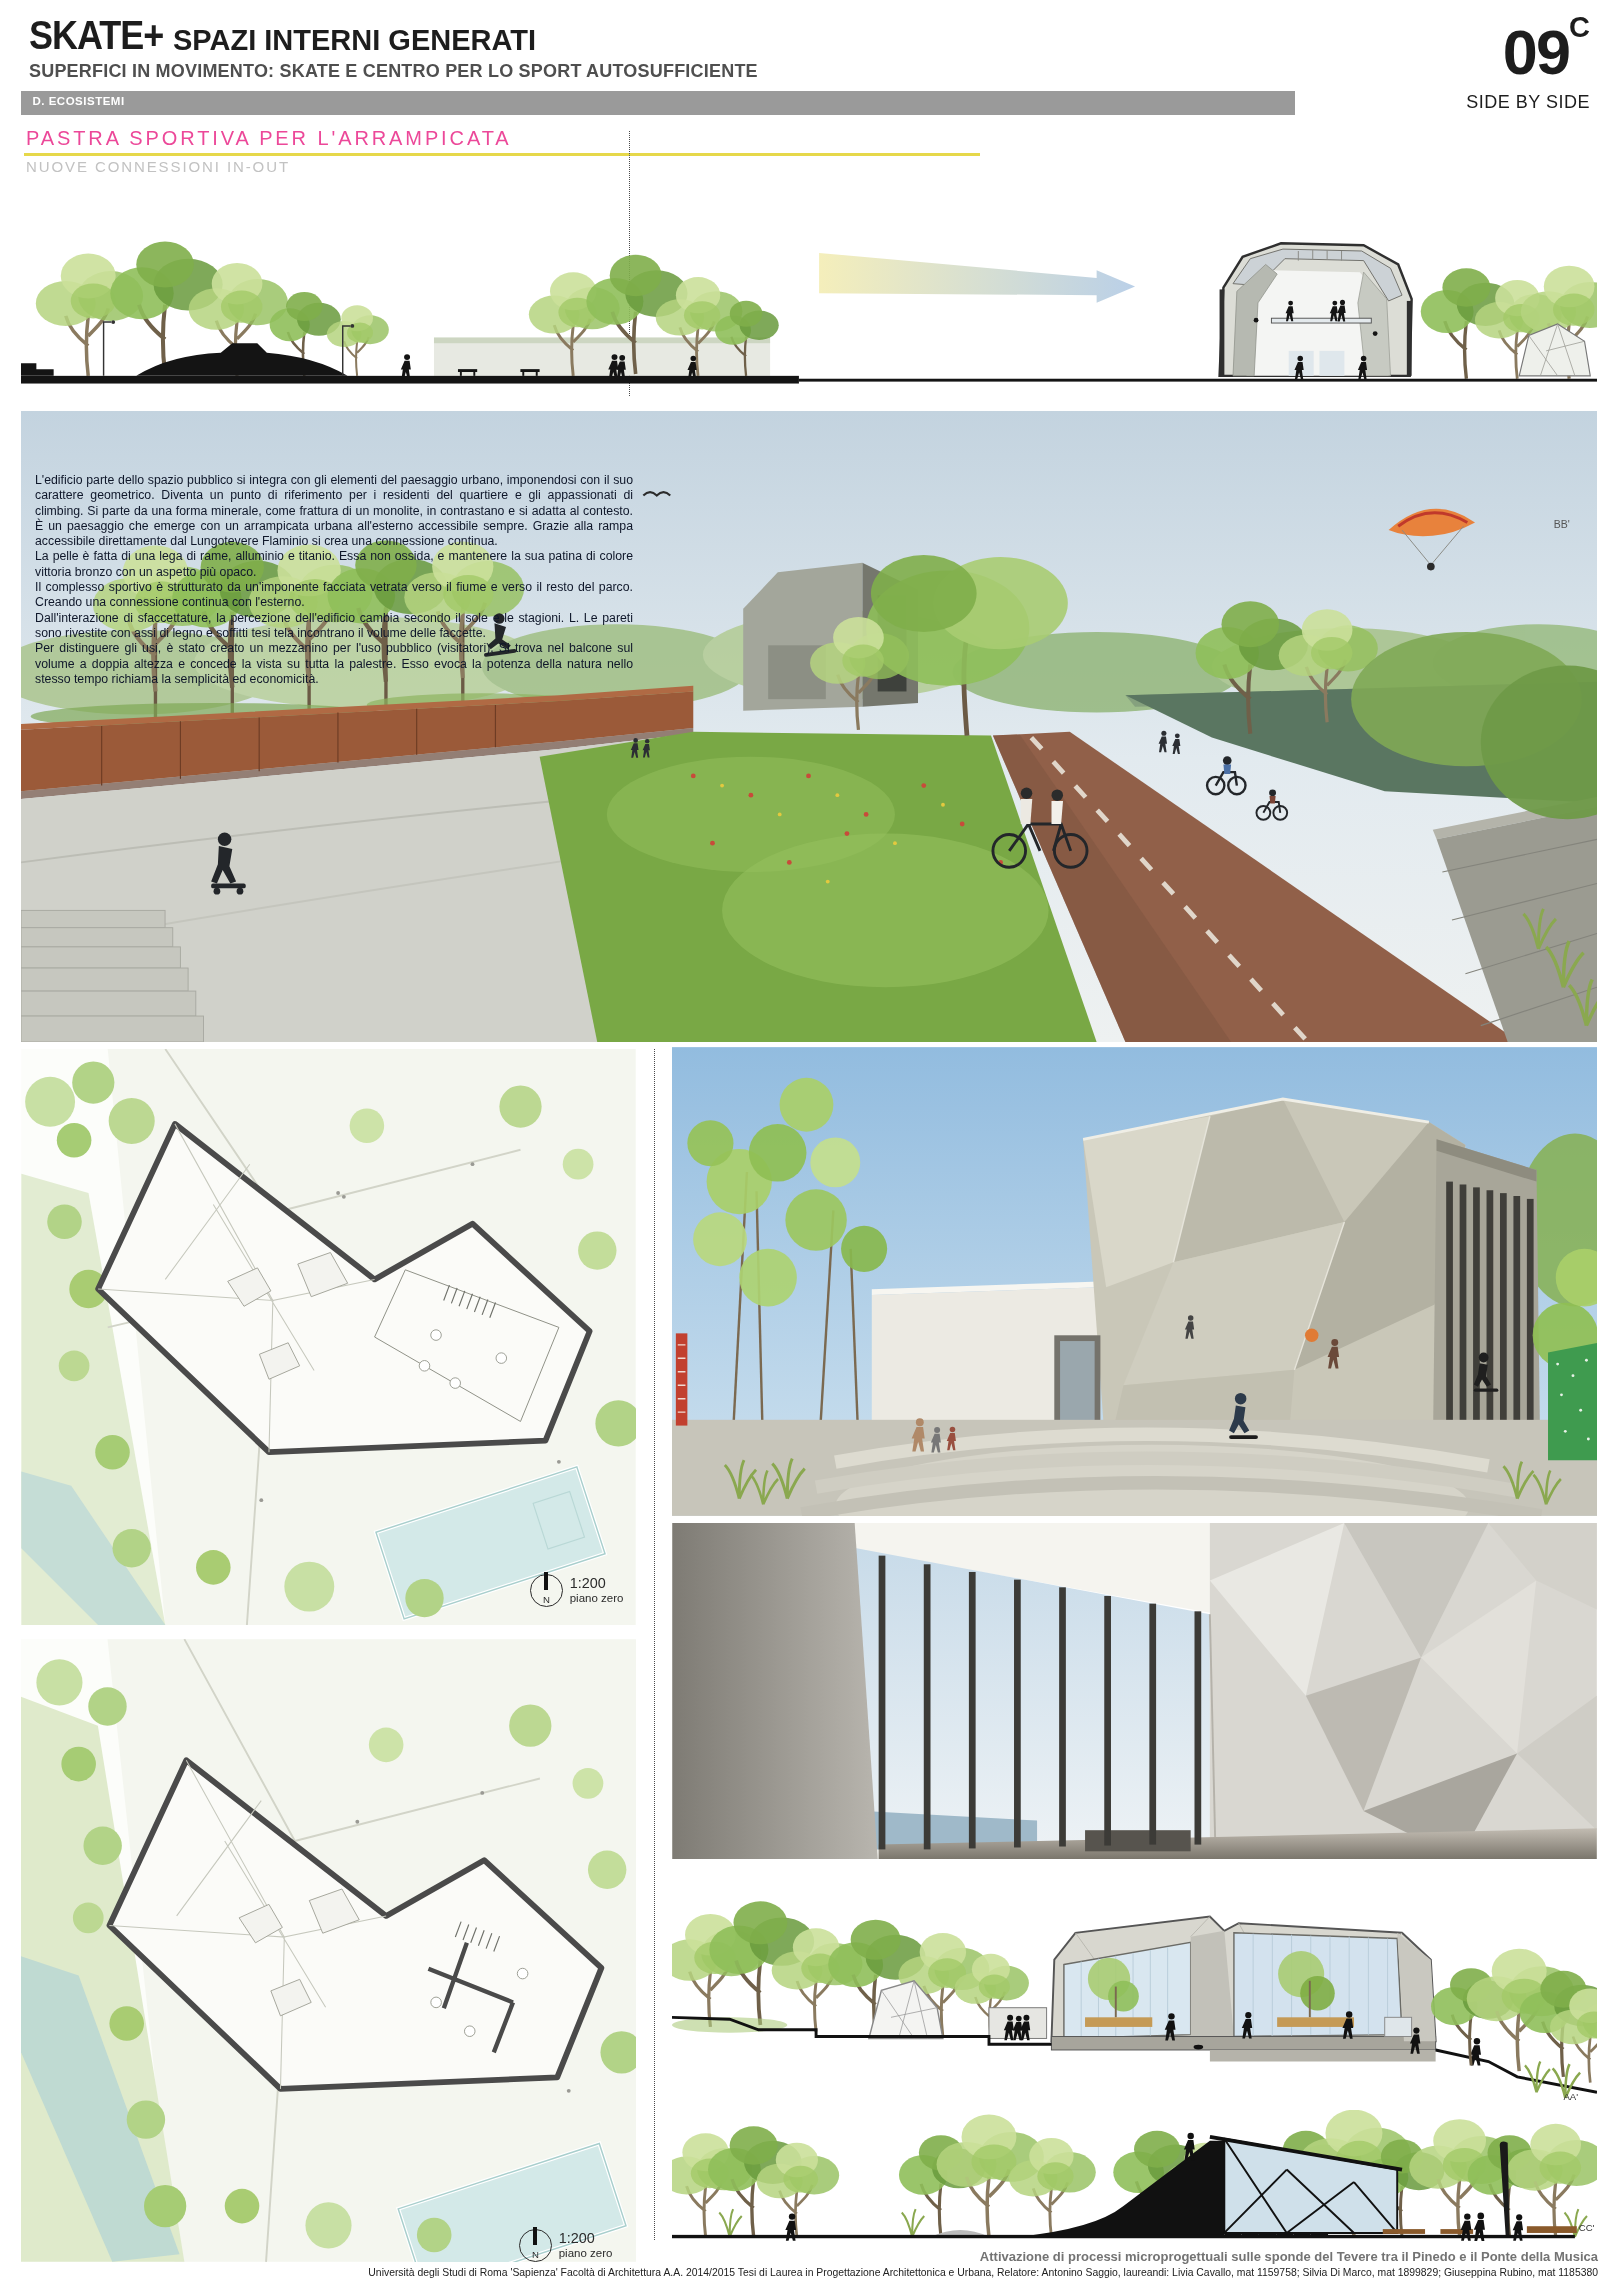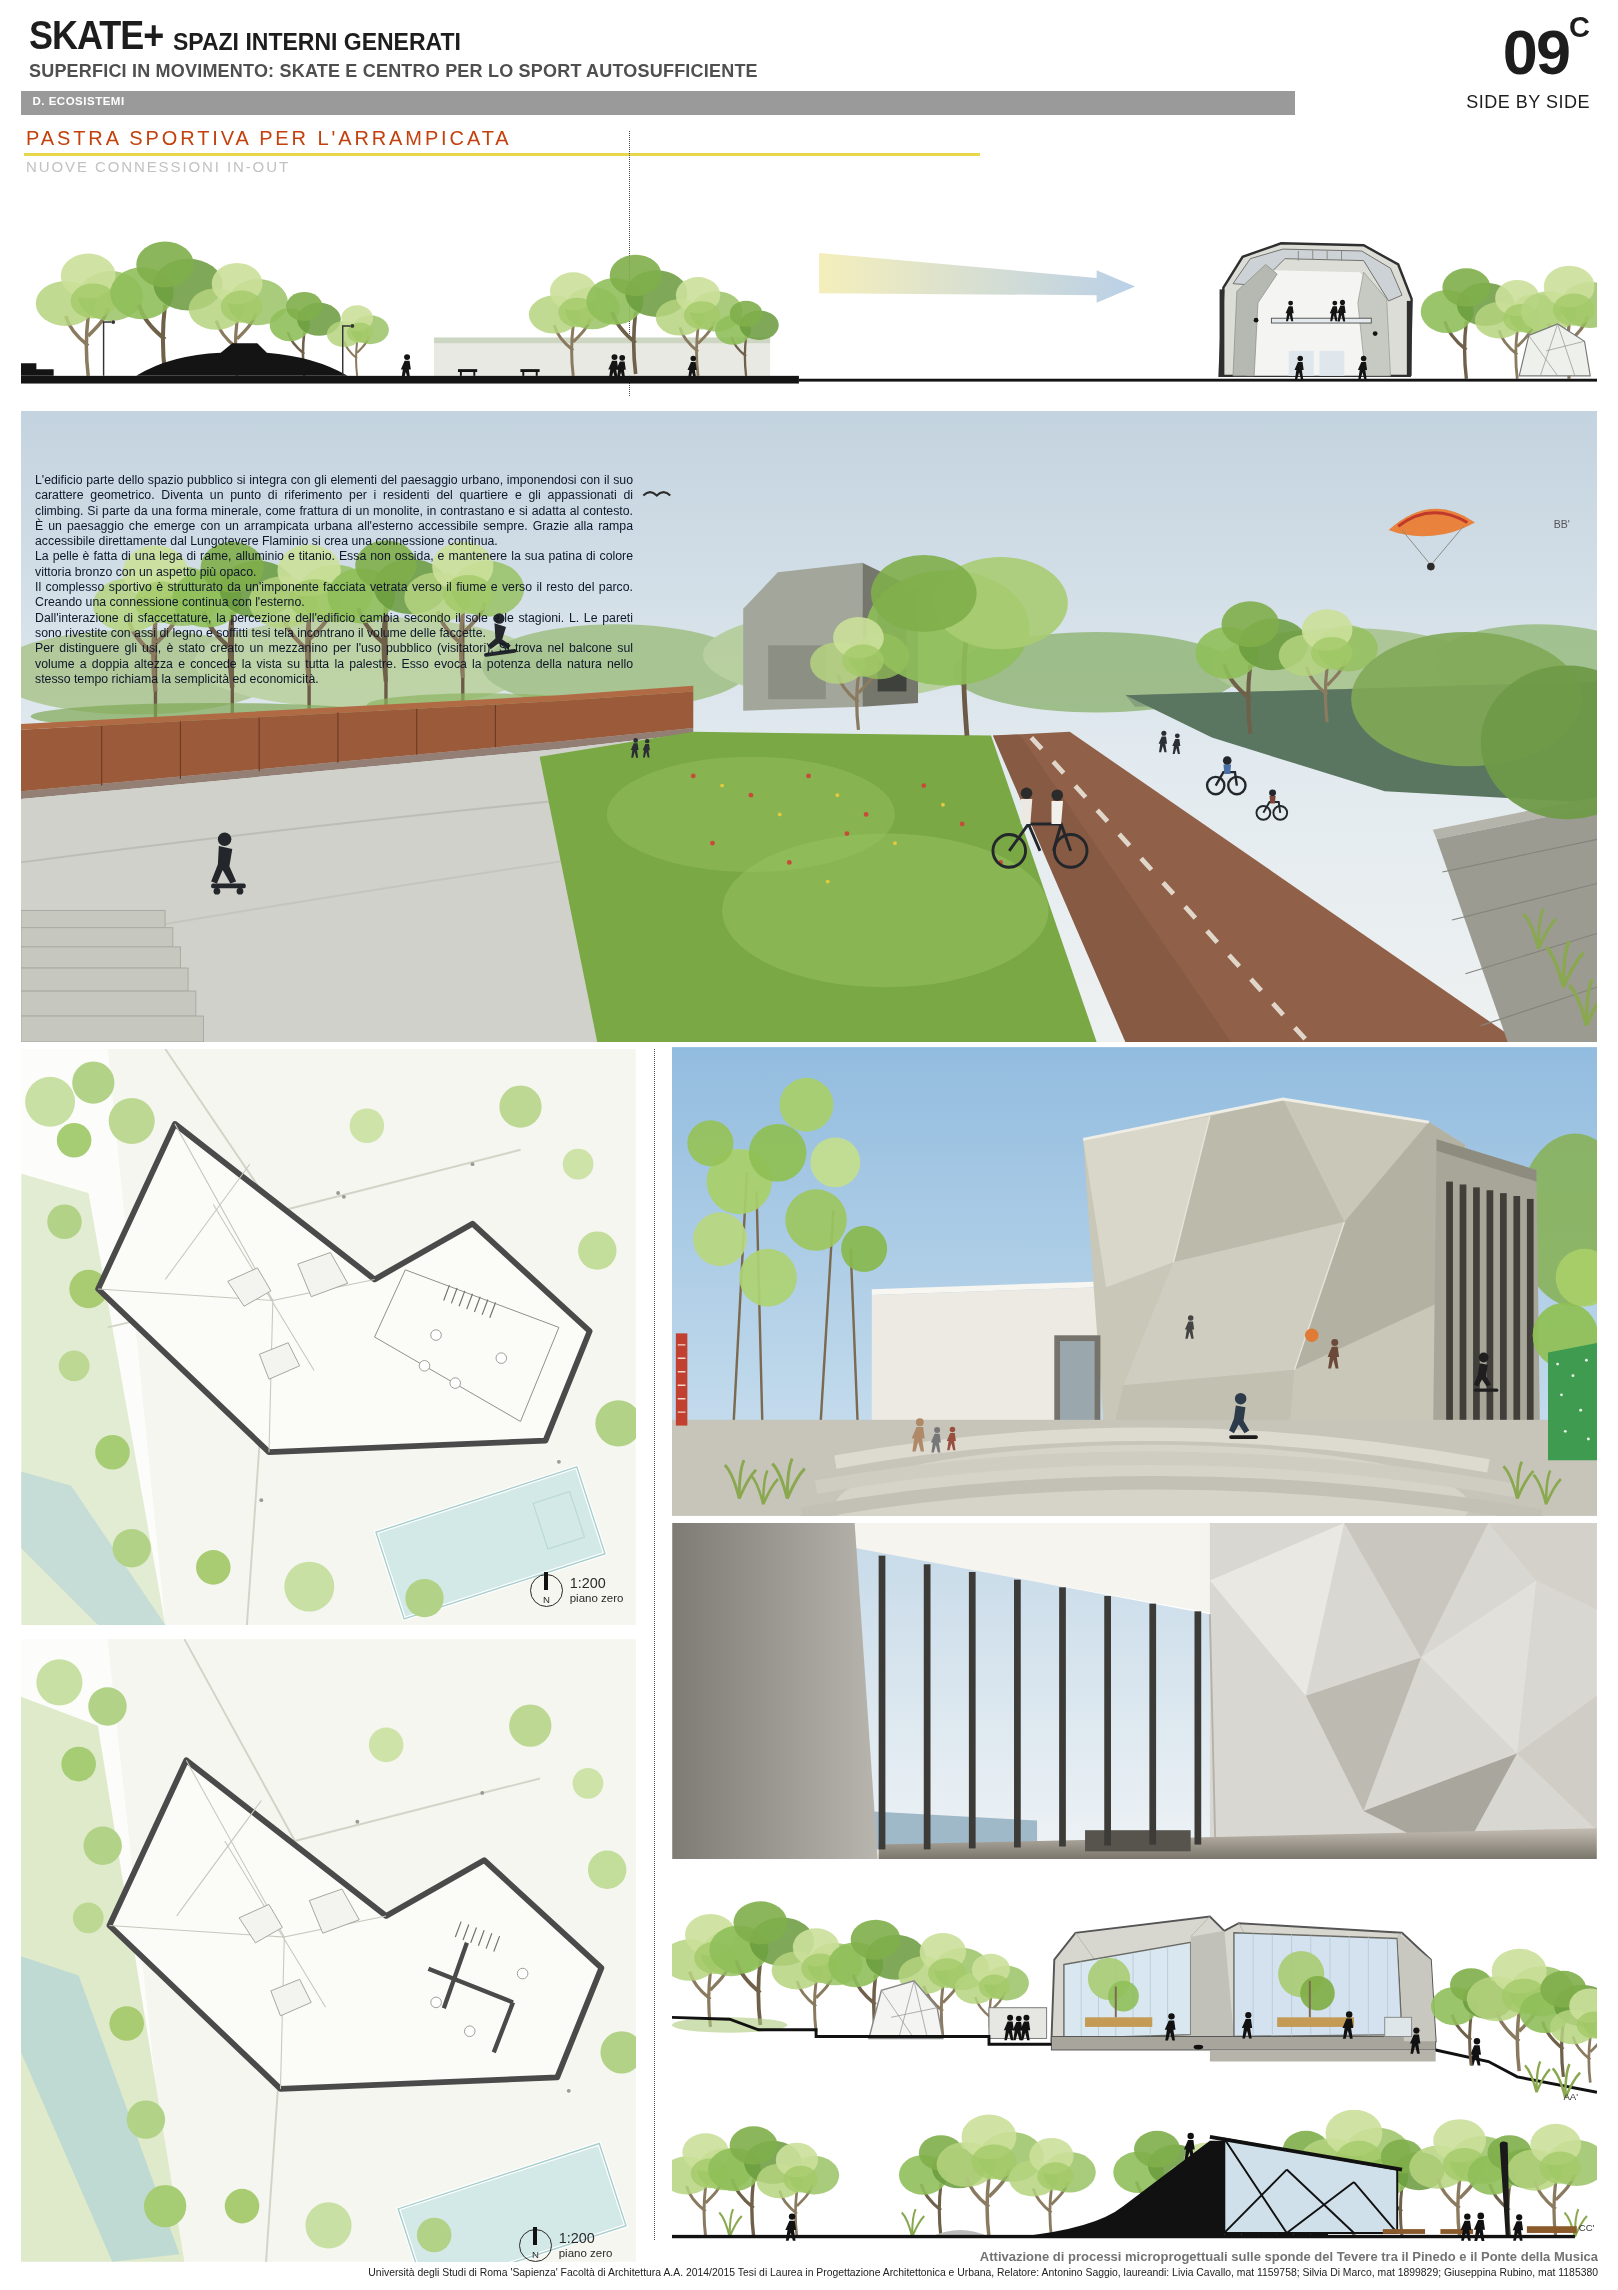--- a/index.html
+++ b/index.html
@@ -3,29 +3,29 @@
 <meta charset="utf-8">
 <style>
   html,body{margin:0;padding:0;background:#e8e8e8;}
   .board{position:relative;width:1619px;height:2290px;background:#ffffff;overflow:hidden;
          font-family:"Liberation Sans",sans-serif;color:#222;}
   .abs{position:absolute;}
   .panel{position:absolute;display:block;}
   
   .title-line{left:29px;top:17.3px;white-space:nowrap;}
   .title-main{font-size:36px;font-weight:bold;letter-spacing:-1px;color:#1d1d1d;display:inline-block;transform:scaleY(1.12);transform-origin:bottom;}
-  .title-suffix{font-size:23px;font-weight:bold;color:#1d1d1d;margin-left:9.6px;letter-spacing:0;}
+  .title-suffix{font-size:29px;font-weight:bold;color:#1d1d1d;margin-left:9.6px;letter-spacing:0;}
   .subtitle{left:29px;top:61px;font-size:18px;font-weight:bold;color:#4f4f4f;letter-spacing:0.2px;}
   .category-bar{left:21px;top:91px;width:1274px;height:24px;background:#9a9a9a;}
   .category-label{margin:3.8px 0 0 11.5px;font-size:11.5px;font-weight:bold;color:#ffffff;letter-spacing:0.5px;}
   .board-code{right:29px;top:13.4px;font-size:63px;font-weight:bold;color:#1d1d1d;line-height:1;text-align:left;letter-spacing:-1.9px;}
   .board-code sup{font-size:29px;vertical-align:37px;letter-spacing:0;}
   .series{right:29px;top:92px;font-size:18px;font-weight:normal;color:#1d1d1d;letter-spacing:0.5px;}
   
-  .sec-title{left:26px;top:127px;font-size:20px;color:#c2410c;letter-spacing:2.9px;}
+  .sec-title{left:26px;top:127px;font-size:20px;color:#ec4899;letter-spacing:2.9px;}
   .sec-underline{left:24px;top:153px;width:956px;height:2.9px;background:#e6d84a;}
   .sec-sub{left:26px;top:158px;font-size:15px;color:#c2c2c2;letter-spacing:1.9px;}
   .vsep{border-left:1.9px dotted #4a4a4a;width:0;}
   
   .desc{left:35px;top:425px;width:598px;font-size:12.3px;line-height:15.3px;color:#0f172a;text-align:justify;margin-top:48px;}
   .desc p{margin:0;}
   
   .plan-label{display:flex;align-items:center;gap:6.7px;}
   .compass{width:31px;height:31px;border:1.5px solid #2b2b2b;border-radius:50%;position:relative;flex:0 0 auto;}
   .needle{position:absolute;left:13.4px;top:-2.9px;width:3.8px;height:18px;background:#111;}

